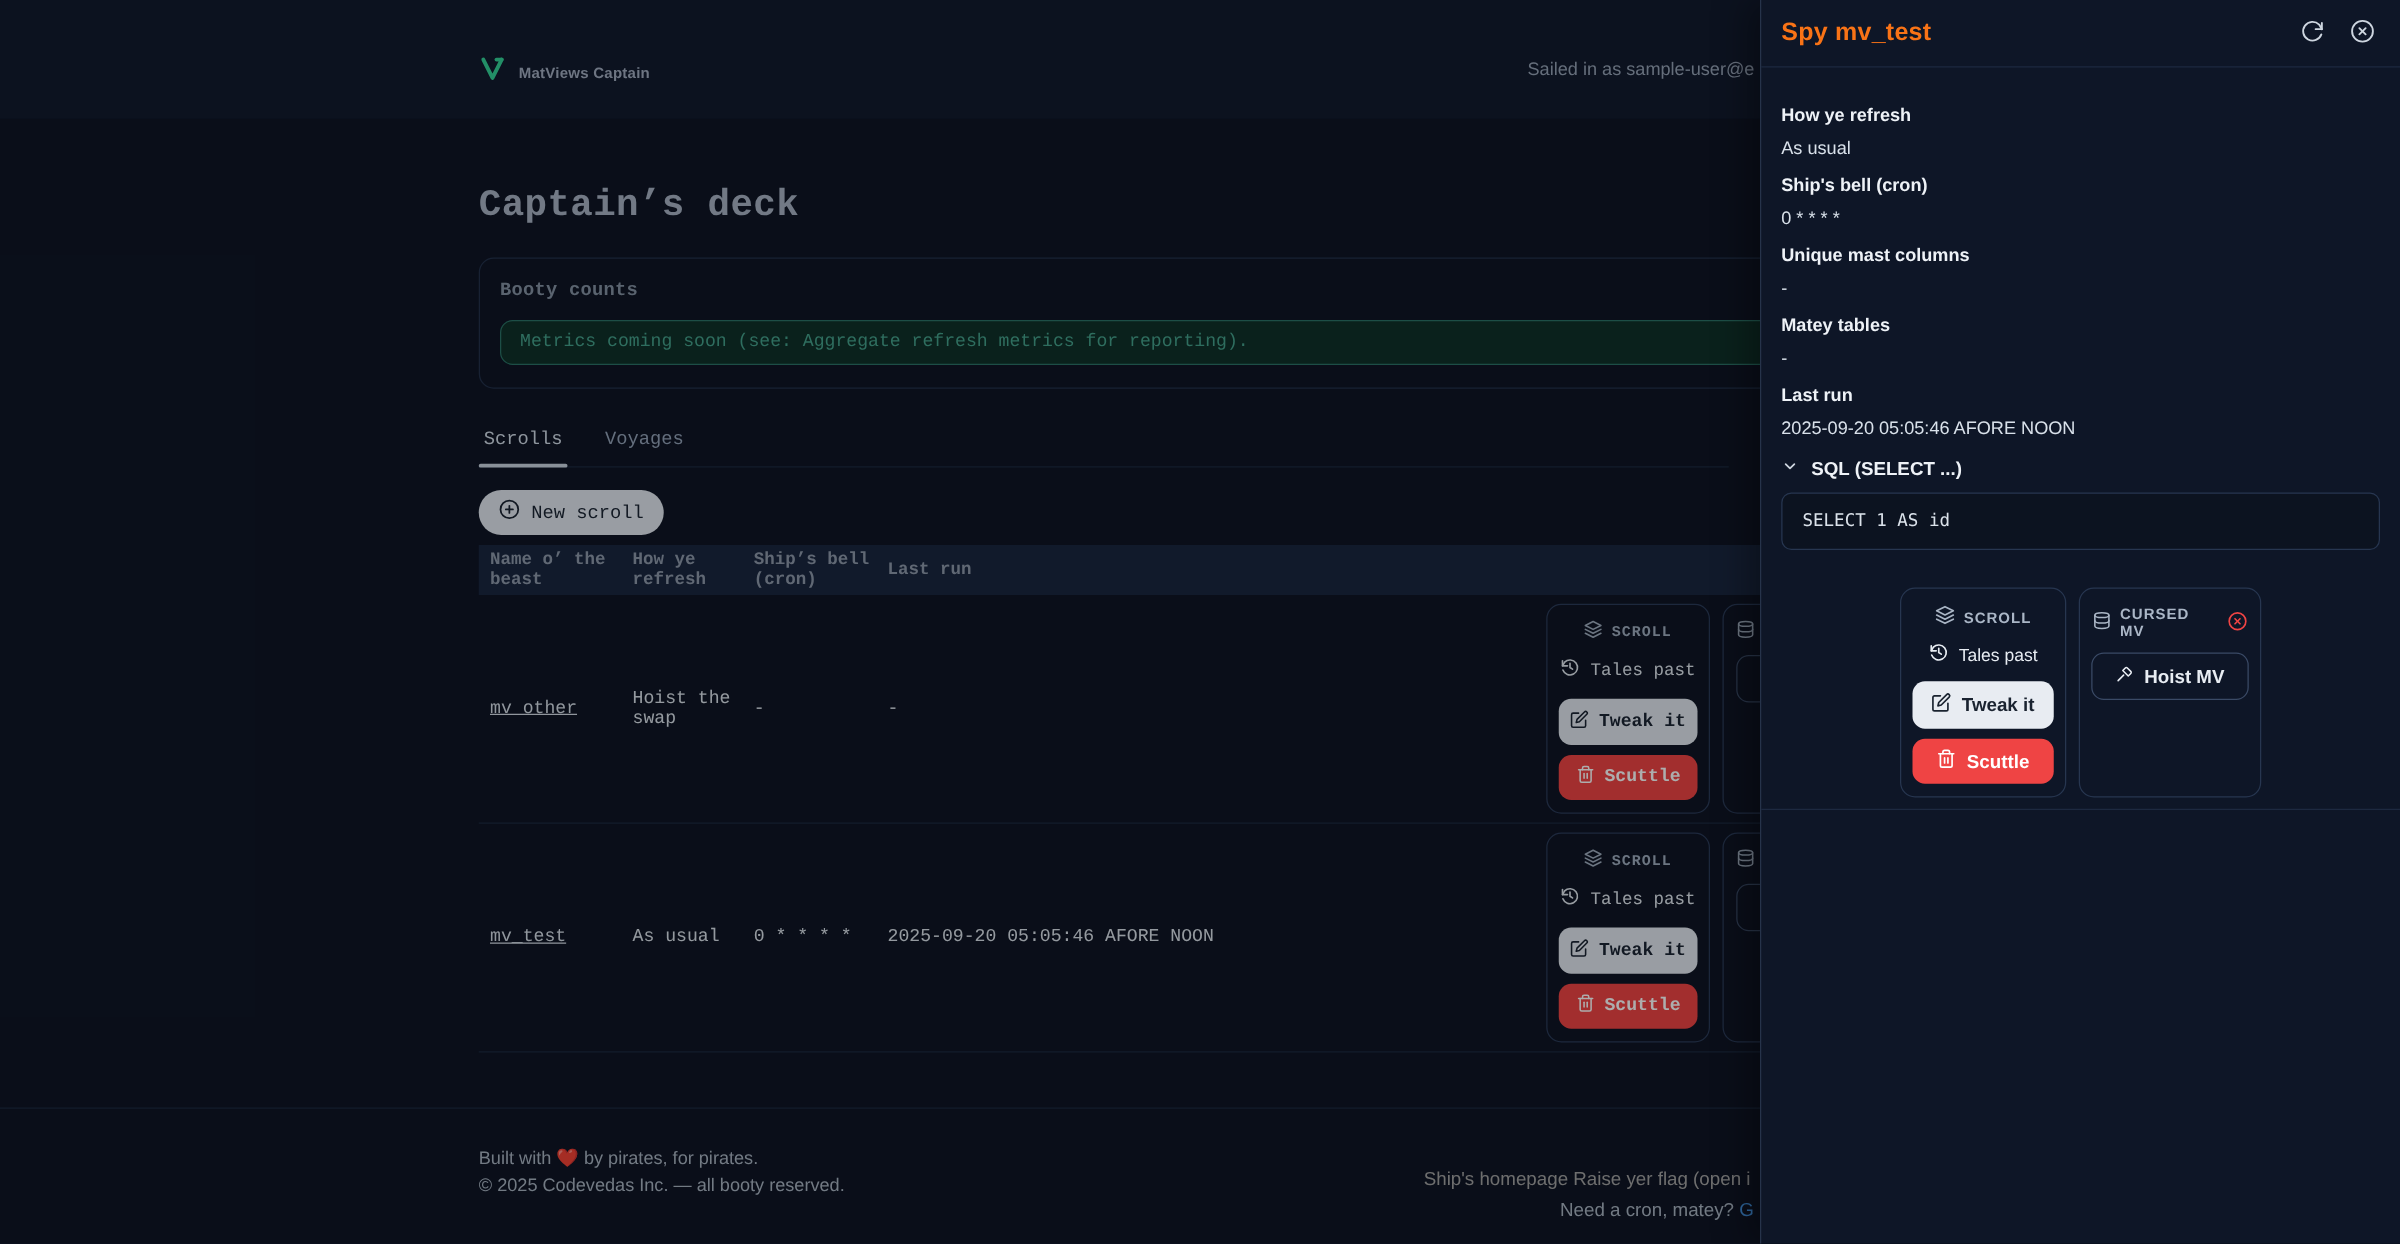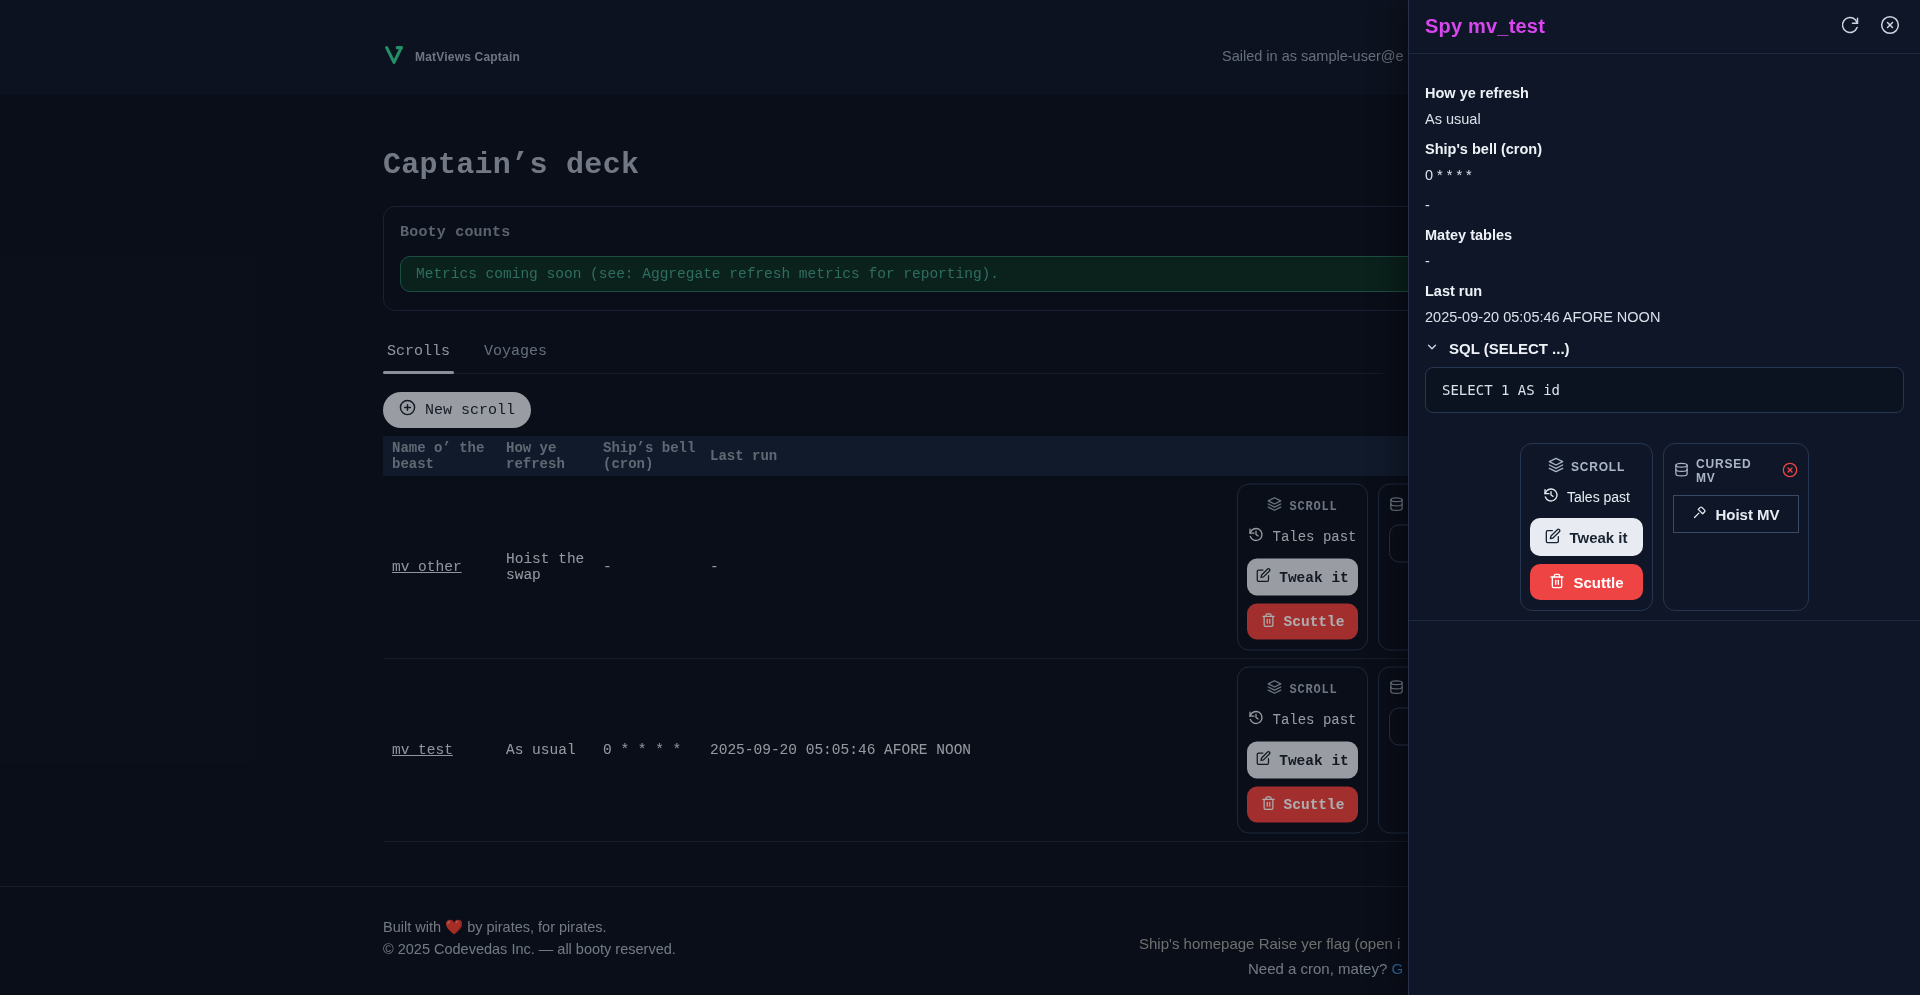--- a/index.html
+++ b/index.html
@@ -65,21 +65,21 @@
   .foot-link-line2 a { color:#4596e6; text-decoration:none; cursor:pointer; }
 
   
   .backdrop { position:absolute; inset:0; background:rgba(0,0,0,0.32); z-index:40; }
 
   
   .drawer { position:absolute; top:0; right:0; width:512px; height:995px; background:#0e1627;
     border-left:1px solid #26334a; z-index:50; box-shadow:-10px 0 26px rgba(0,0,0,.35); }
   .drawer-head { height:54px; border-bottom:1px solid #1d2940; display:flex; align-items:center;
     padding:0 18px 0 16px; }
-  .drawer-title { flex:1; color:#d946ef; font-size:20px; font-weight:700; letter-spacing:.2px; }
+  .drawer-title { flex:1; color:#f97316; font-size:20px; font-weight:700; letter-spacing:.2px; }
   .icon-btn { background:none; border:none; color:#cdd5df; cursor:pointer; display:flex;
     align-items:center; margin-left:16px; padding:2px; }
   .drawer-body { padding:30px 16px 0; }
   .field { margin-bottom:12px; }
   .field-label { color:#eef2f7; font-weight:700; font-size:14.5px; line-height:18px; margin-bottom:8px; }
   .field-value { color:#d9e1ea; font-size:14.5px; line-height:18px; }
   .sql-summary { margin-top:14px; display:flex; align-items:center; gap:10px; color:#eef2f7;
     font-weight:700; font-size:15px; cursor:pointer; }
   .sql-box { margin-top:10px; border:1px solid #273650; background:#0c1320; border-radius:8px;
     padding:14px 16px; font-family:"DejaVu Sans Mono", monospace; font-size:14px; color:#dbe2ea; }
@@ -92,21 +92,21 @@
     font-weight:700; letter-spacing:.8px; color:#aab6c6; }
   .d-ghost { display:flex; align-items:center; gap:8px; margin-top:11px; color:#e8edf3;
     font-size:14px; background:none; border:none; font-family:inherit; cursor:pointer; }
   .d-edit { margin-top:12px; width:113px; height:38px; background:#e8ecf2; color:#1a2330;
     border:none; border-radius:10px; display:flex; align-items:center; justify-content:center;
     gap:8px; font-size:15px; font-weight:700; font-family:inherit; cursor:pointer; }
   .d-del { margin-top:8px; width:113px; height:36px; background:#ef4444; color:#ffffff;
     border:none; border-radius:10px; display:flex; align-items:center; justify-content:center;
     gap:8px; font-size:15px; font-weight:700; font-family:inherit; cursor:pointer; }
   .d-hoist { margin-top:10px; width:126px; height:38px; background:none; border:1px solid #3a4a66;
-    color:#e8edf3; border-radius:0; display:flex; align-items:center; justify-content:center;
+    color:#e8edf3; border-radius:10px; display:flex; align-items:center; justify-content:center;
     gap:8px; font-size:15px; font-weight:700; font-family:inherit; cursor:pointer; }
   .danger-ic { color:#ef4444; }
   .cards-divider { margin:9px -16px 0; border-top:1px solid #1d2940; }
 
   svg { flex:none; }
 </style>
 </head>
 <body>
 
 <div class="main">
@@ -334,20 +334,21 @@
   <div class="drawer-body">
     <div class="field">
       <div class="field-label">How ye refresh</div>
       <div class="field-value">As usual</div>
     </div>
     <div class="field">
       <div class="field-label">Ship's bell (cron)</div>
       <div class="field-value">0 * * * *</div>
     </div>
     <div class="field">
+      <div class="field-label">Unique mast columns</div>
       <div class="field-value">-</div>
     </div>
     <div class="field">
       <div class="field-label">Matey tables</div>
       <div class="field-value">-</div>
     </div>
     <div class="field">
       <div class="field-label">Last run</div>
       <div class="field-value">2025-09-20 05:05:46 AFORE NOON</div>
     </div>

